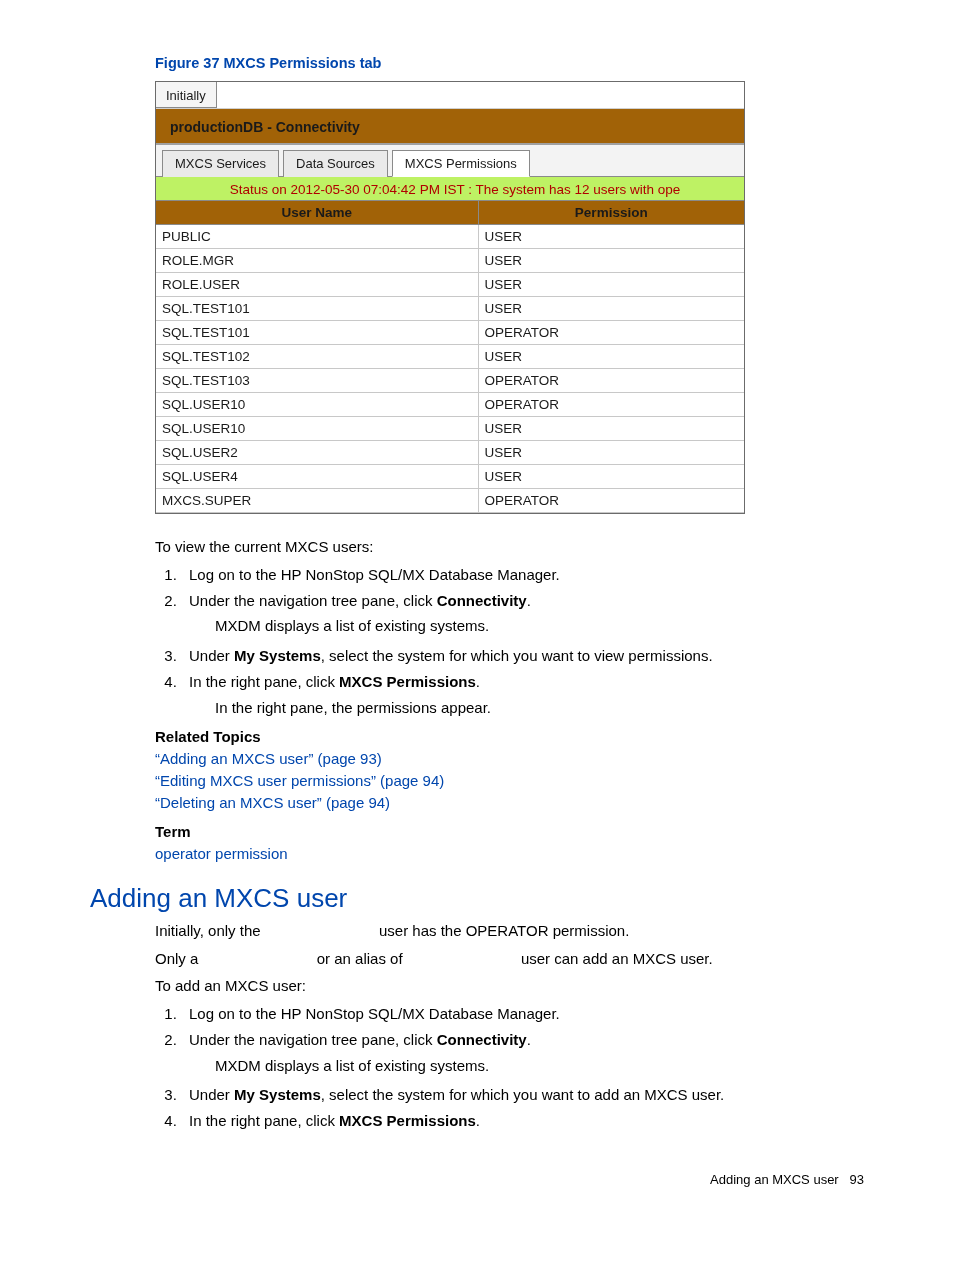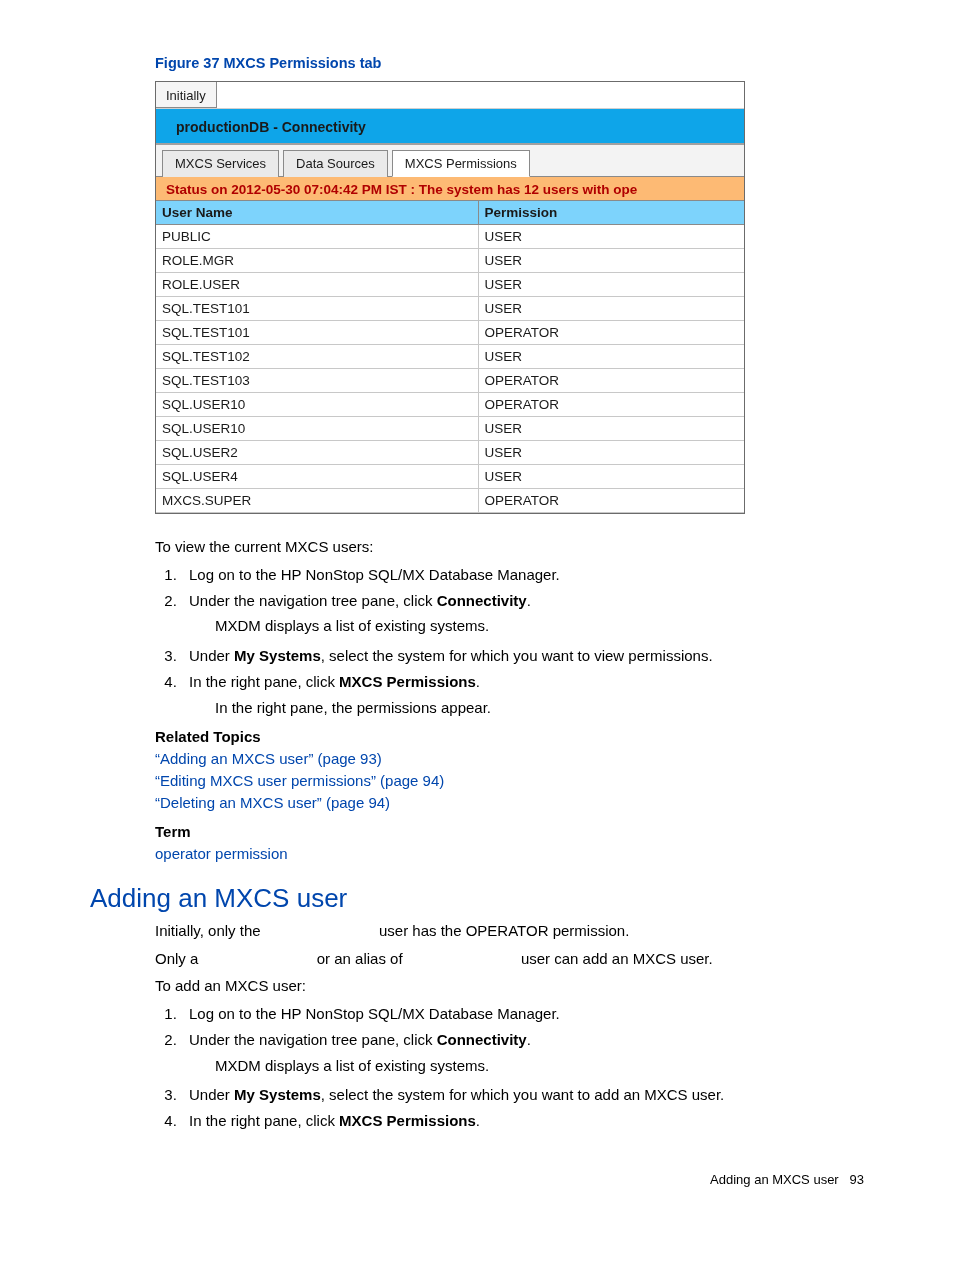--- a/index.html
+++ b/index.html
@@ -32,24 +32,24 @@
   .ss-topcell {
     border-bottom: 1px solid #8a8a8a;
     display: inline-block;
     border-right: 1px solid #8a8a8a;
     padding: 6px 10px 4px 10px;
     background: #f5f5f5;
   }
   .ss-title {
     font-weight: bold;
     font-size: 14px;
-    padding: 10px 10px 8px 20px;
+    padding: 10px 10px 8px 14px;
     border-top: 1px solid #d0d0d0;
     border-bottom: 2px solid #a0a0a0;
-    background: #0ea5e9;
+    background: #a16207;
   }
   .ss-tabs {
     display: flex;
     border-bottom: 1px solid #8a8a8a;
     padding-left: 6px;
     padding-top: 4px;
     background: #f3f3f3;
   }
   .ss-tab {
     padding: 5px 12px;
@@ -60,40 +60,41 @@
     position: relative;
     top: 1px;
     font-size: 13px;
   }
   .ss-tab.active {
     background: #fff;
     font-weight: normal;
     border-bottom: 1px solid #fff;
   }
   .ss-status {
-    background: #fdba74;
+    background: #bef264;
     color: #b00000;
-    font-weight: bold;
+    font-weight: normal;
     padding: 5px 0 3px 10px;
     font-size: 13.5px;
     white-space: nowrap;
     overflow: hidden;
+    text-align: center;
   }
   .ss-table {
     width: 100%;
     border-collapse: collapse;
     font-size: 13.5px;
   }
   .ss-table th {
-    text-align: left;
+    text-align: center;
     font-weight: bold;
     padding: 4px 6px;
     border-top: 1px solid #8a8a8a;
     border-bottom: 1px solid #8a8a8a;
-    background: #7dd3fc;
+    background: #a16207;
   }
   .ss-table td {
     padding: 4px 6px;
     border-bottom: 1px solid #c8c8c8;
   }
   .ss-table td:first-child { width: 322px; border-right: 1px solid #c8c8c8; }
   .ss-table th:first-child { width: 322px; border-right: 1px solid #8a8a8a; }
 
   .body-text {
     margin-left: 65px;

